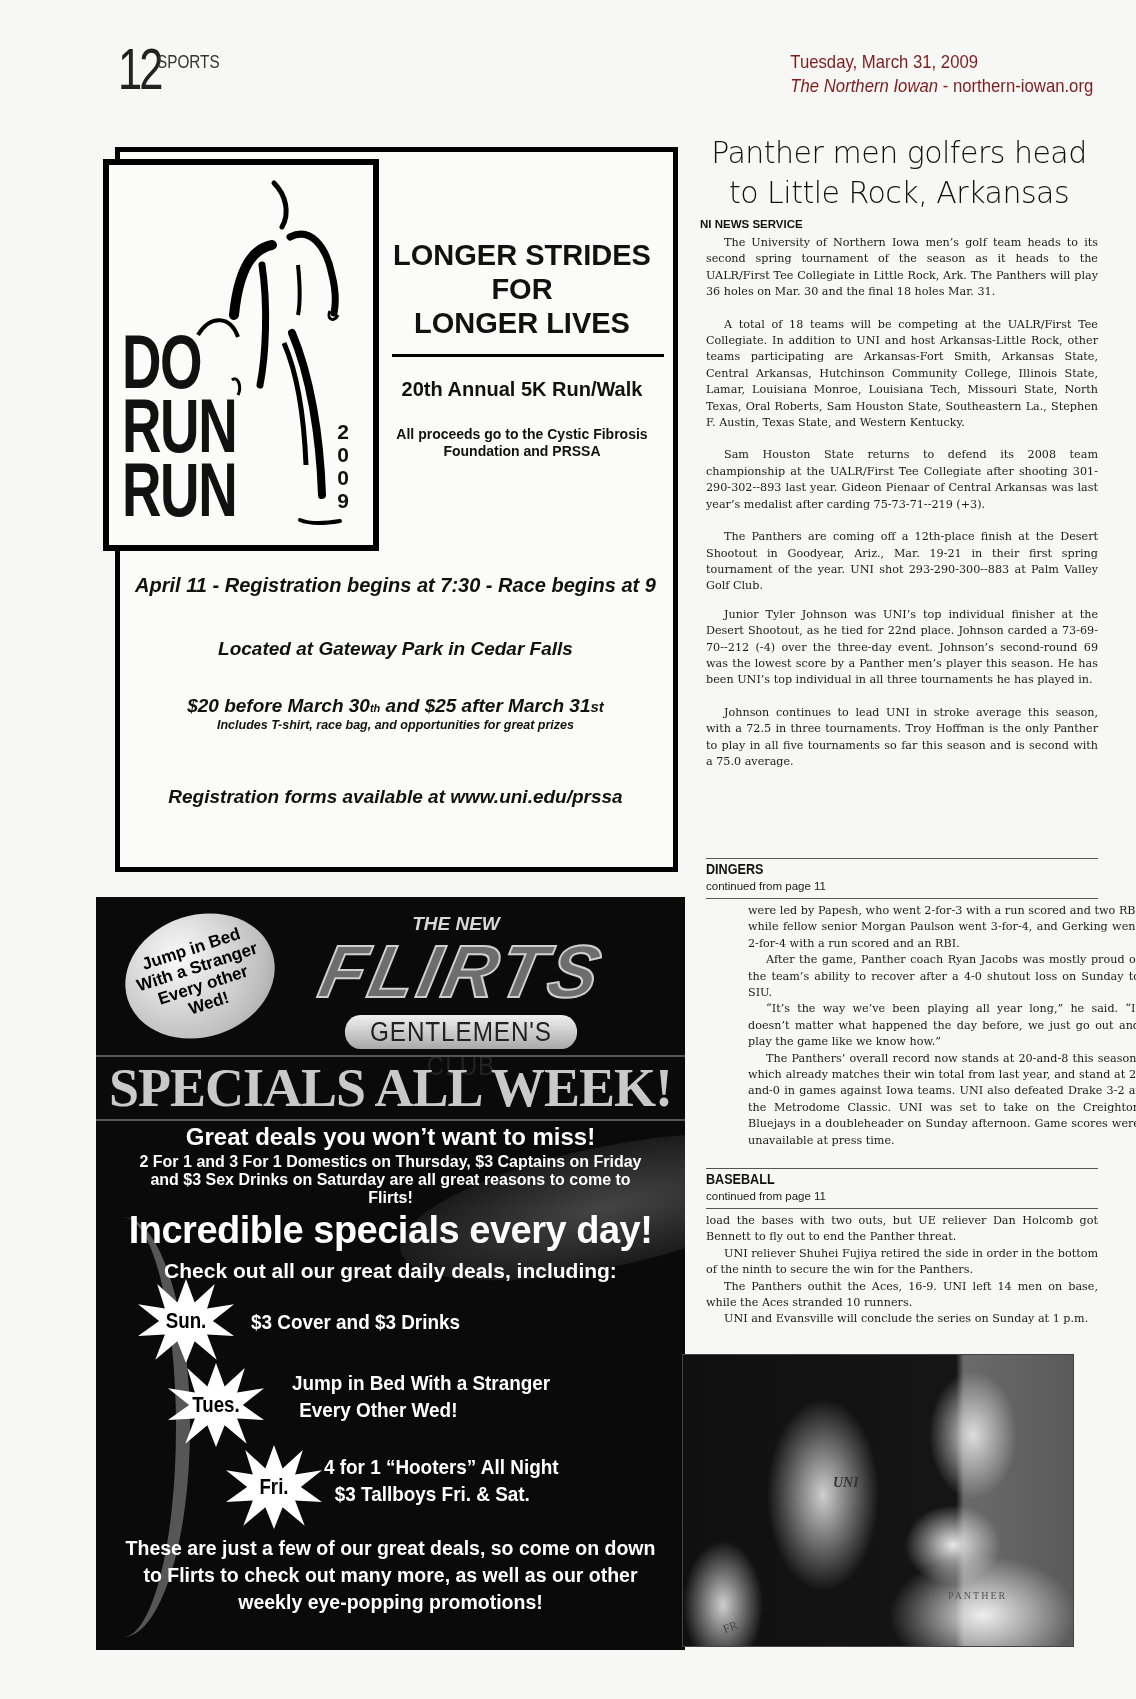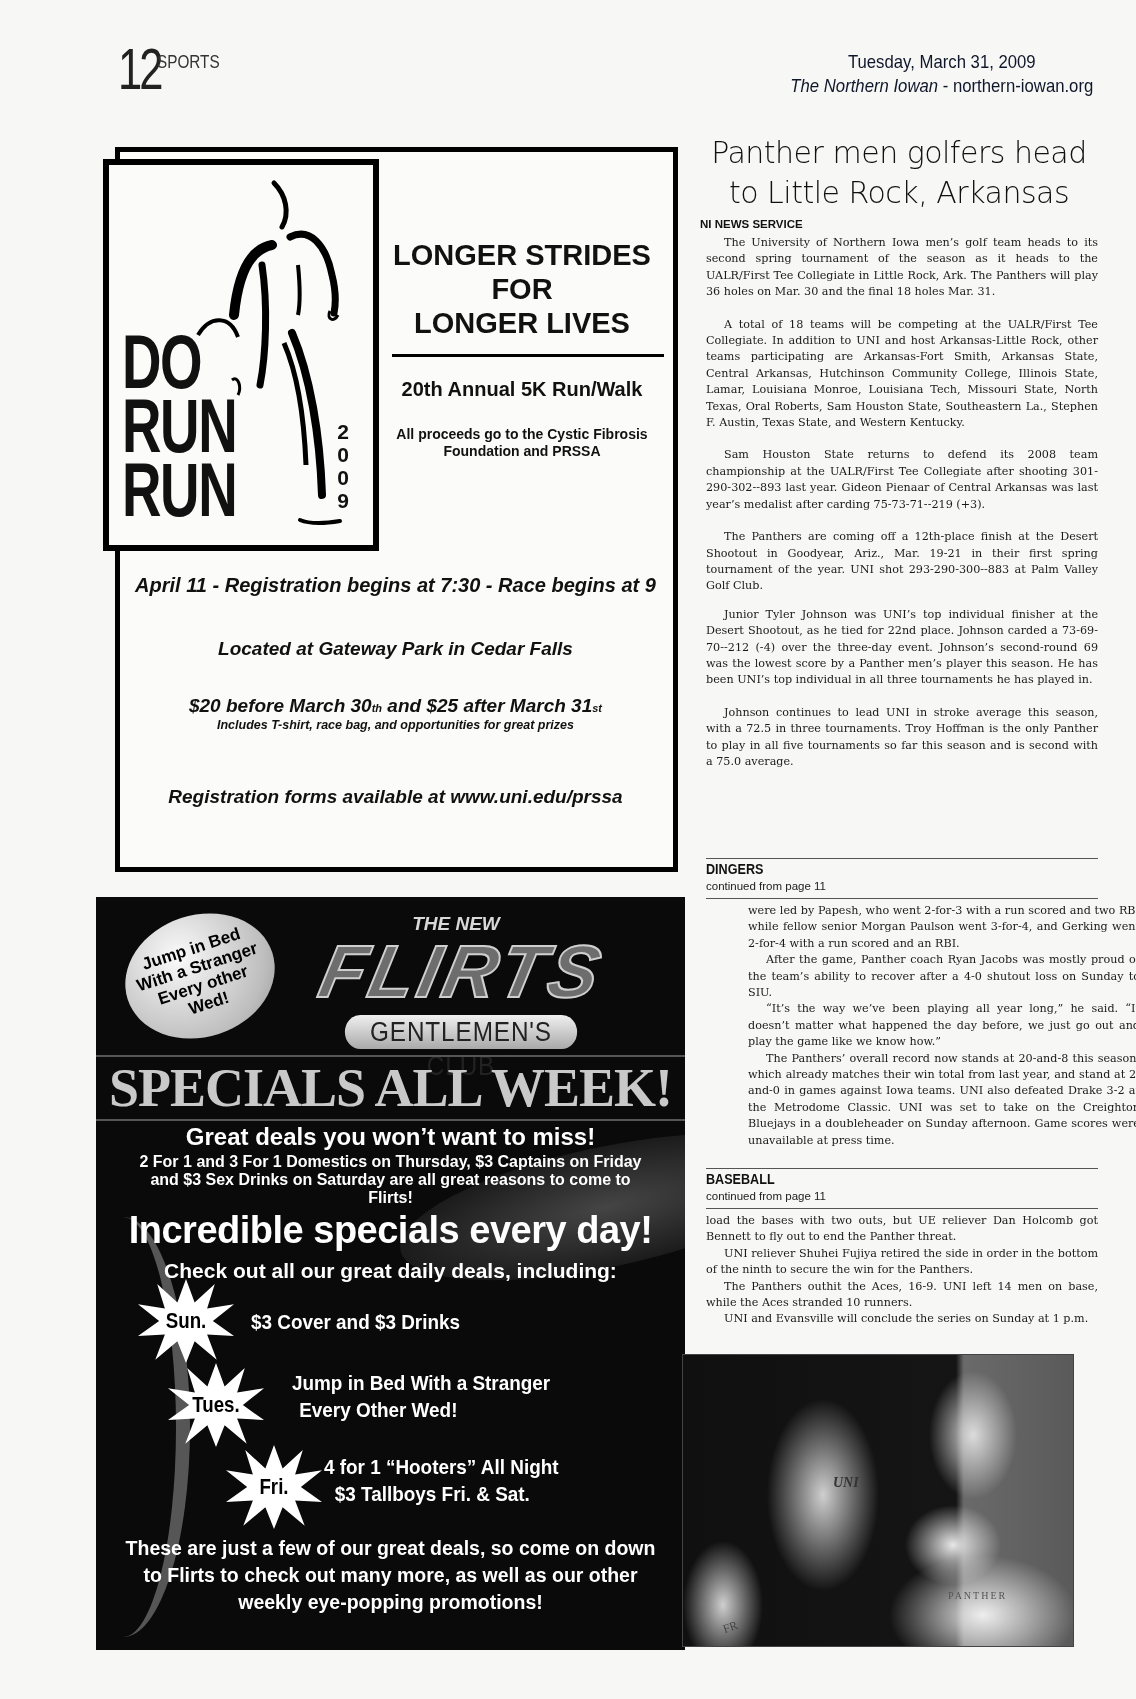--- a/index.html
+++ b/index.html
@@ -6,21 +6,21 @@
   body {
     width: 1136px; height: 1699px; position: relative; overflow: hidden;
     background: #f7f7f5; color: #111;
     font-family: "DejaVu Serif", serif;
   }
   .abs { position: absolute; }
 
   
   .page-num { left: 118px; top: 40px; font-family: "Liberation Sans", sans-serif; font-size: 58px; font-weight: 300; line-height: 1; letter-spacing: -4px; color: #222; transform: scaleX(0.75); transform-origin: left; }
   .section-name { left: 157px; top: 52px; font-family: "Liberation Sans", sans-serif; font-size: 18px; color: #333; transform: scaleX(0.85); transform-origin: left; }
-  .header-right { right: 43px; top: 50px; text-align: center; font-family: "Liberation Sans", sans-serif; color: #0f172a; }
+  .header-right { right: 43px; top: 50px; text-align: left; font-family: "Liberation Sans", sans-serif; color: #7f1d1d; }
   .header-date { font-size: 19px; line-height: 24px; transform: scaleX(0.88); transform-origin: right; }
   .header-pub { font-size: 19px; line-height: 24px; transform: scaleX(0.88); transform-origin: right; }
   .header-pub i { font-style: italic; }
 
   
   .run-outer { left: 115px; top: 147px; width: 553px; height: 715px; border: 5px solid #000; background: #fbfbfa; }
   .run-inner { left: 103px; top: 159px; width: 264px; height: 380px; border: 6px solid #000; background: #fbfbfa; }
   .run-logo-text { left: 122px; top: 330px; font-family: "Liberation Sans", sans-serif; font-weight: 700; font-size: 76px; line-height: 64px; transform: scaleX(0.72); transform-origin: left top; letter-spacing: -2px; }
   .run-year { left: 335px; top: 420px; font-family: "Liberation Sans", sans-serif; font-weight: 700; font-size: 21px; line-height: 23px; width: 16px; text-align: center; }
   .run-figure { left: 180px; top: 165px; }
@@ -104,21 +104,21 @@
   <div>LONGER STRIDES</div>
   <div>FOR</div>
   <div>LONGER LIVES</div>
 </div>
 <div class="abs run-rule"></div>
 <div class="abs run-annual">20th Annual 5K Run/Walk</div>
 <div class="abs run-proceeds">All proceeds go to the Cystic Fibrosis Foundation and PRSSA</div>
 
 <div class="abs run-line" style="top:574px;font-size:20px;">April 11 - Registration begins at 7:30 - Race begins at 9</div>
 <div class="abs run-line" style="top:638px;font-size:19px;">Located at Gateway Park in Cedar Falls</div>
-<div class="abs run-line" style="top:695px;font-size:19px;"><span>$20 before March 30</span><span style="font-size:11px">th</span><span> and $25 after March 31</span><span style="font-size:11px">st</span></div>
+<div class="abs run-line" style="top:695px;font-size:19px;"><span>$20 before March 30</span><span style="font-size:11px">th</span><span> and $25 after March 31</span><span style="font-size:15px">st</span></div>
 <div class="abs run-line" style="top:718px;font-size:12.5px;">Includes T-shirt, race bag, and opportunities for great prizes</div>
 <div class="abs run-line" style="top:786px;font-size:19px;">Registration forms available at www.uni.edu/prssa</div>
 
 <div class="abs flirts">
   <div class="glow"></div>
   <div class="curve"></div>
 
   <div class="badge">
     <div>Jump in Bed</div>
     <div>With a Stranger</div>

